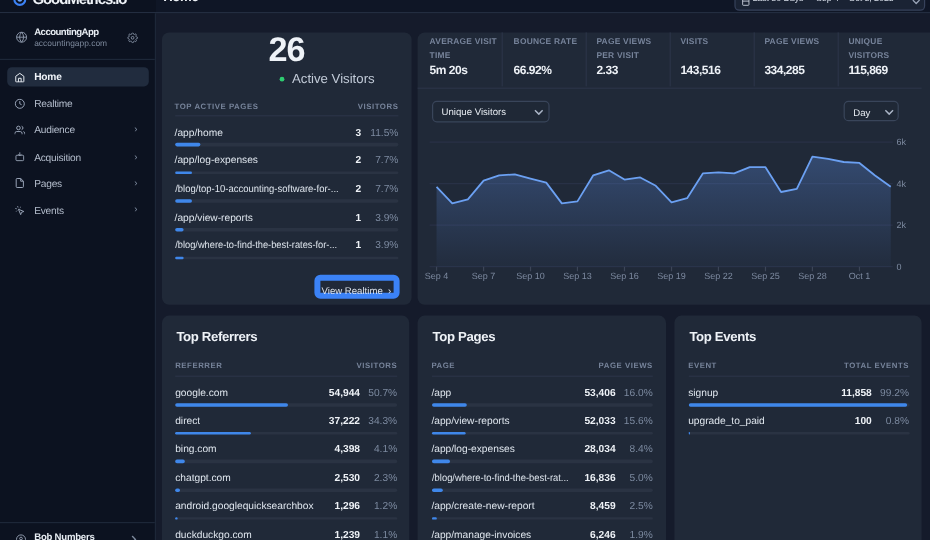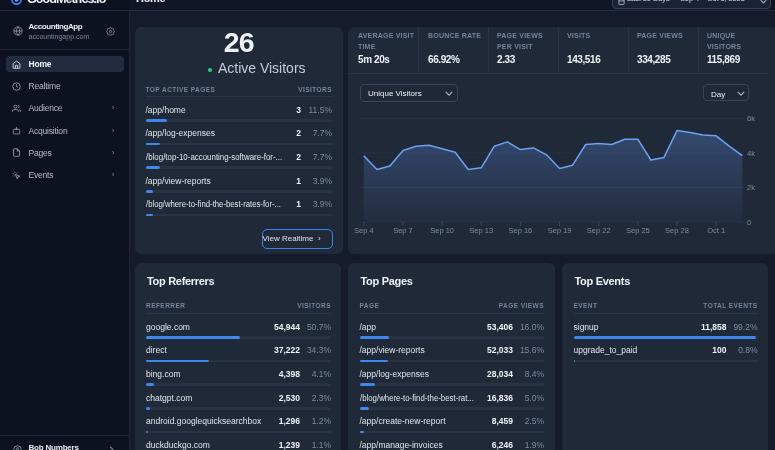--- a/index.html
+++ b/index.html
@@ -23,32 +23,32 @@
 .nav .lbl{position:absolute;left:23px;top:3px;font-size:8.5px;letter-spacing:-0.2px;color:#b4bdcc;}
 .nav.active .lbl{color:#f0f4f9;font-weight:bold;}
 .nav .chev{position:absolute;right:9px;top:3px;font-size:8px;color:#7d899c;}
 .nav svg{position:absolute;left:6.5px;top:3.5px;}
 #userrow{position:absolute;left:0;top:426px;width:130px;}
 #username{position:absolute;left:28.5px;top:5.5px;font-size:8px;letter-spacing:-0.2px;font-weight:bold;color:#e8edf3;}
 
 .card{position:absolute;background:#202938;border-radius:6px;}
 
 #bignum{position:absolute;left:0;top:-1px;width:100%;text-align:center;font-size:28.5px;letter-spacing:-0.8px;font-weight:bold;color:#eef2f7;}
-#avrow{position:absolute;left:0;top:33px;width:100%;text-align:center;font-size:14px;color:#c2cbd8;padding-left:36px;}
+#avrow{position:absolute;left:16px;top:33px;width:100%;text-align:center;font-size:11px;color:#c2cbd8;padding-left:36px;}
 #avrow .dot{display:inline-block;width:4px;height:4px;border-radius:2px;background:#2ecc71;vertical-align:1.5px;margin-right:6px;}
 .colhead{position:absolute;font-size:6.5px;font-weight:bold;letter-spacing:0.45px;color:#76839a;}
 .cdiv{position:absolute;height:1px;background:#2b3447;}
 .row{position:absolute;height:22px;text-align:right;}
 .row .nm{position:absolute;left:0;top:-1px;font-size:8.5px;color:#dfe6ee;white-space:nowrap;transform-origin:0 50%;}
 .row .val{position:absolute;right:31px;top:-1px;font-size:8.5px;font-weight:bold;color:#eef2f7;}
 .row .pct{position:absolute;right:0;top:-1px;font-size:8.5px;color:#7c8aa0;}
 .row .track{position:absolute;left:0;top:13.5px;width:100%;height:2.5px;background:#2a3343;border-radius:2px;}
 .row .fill{position:absolute;left:0;top:0;height:2.5px;background:#3f87ea;border-radius:2px;}
 .cardtitle{position:absolute;font-size:11px;letter-spacing:-0.3px;font-weight:bold;color:#eef2f7;}
-#viewbtn{position:absolute;border:1px solid #3b82f6;border-radius:5px;color:#dce3ec;font-size:8px;text-align:left;}
+#viewbtn{position:absolute;border:5px solid #3b82f6;border-radius:5px;color:#dce3ec;font-size:8px;text-align:center;}
 
 .stat .sl{position:absolute;left:0;top:0;font-size:7px;font-weight:bold;letter-spacing:0.2px;color:#76839a;line-height:10.5px;}
 .stat .sv{position:absolute;left:0;top:22.5px;font-size:10px;letter-spacing:-0.4px;font-weight:bold;color:#eef2f7;}
 .vdiv{position:absolute;top:0;width:1px;height:45px;background:#2b3447;}
 .dd{position:absolute;border:1px solid #39455a;border-radius:4px;background:#1f2836;}
 .dd .dtxt{position:absolute;left:7px;top:4.5px;font-size:8px;color:#e8edf3;}
 .dd svg{position:absolute;}
 </style>
 </head>
 <body>

